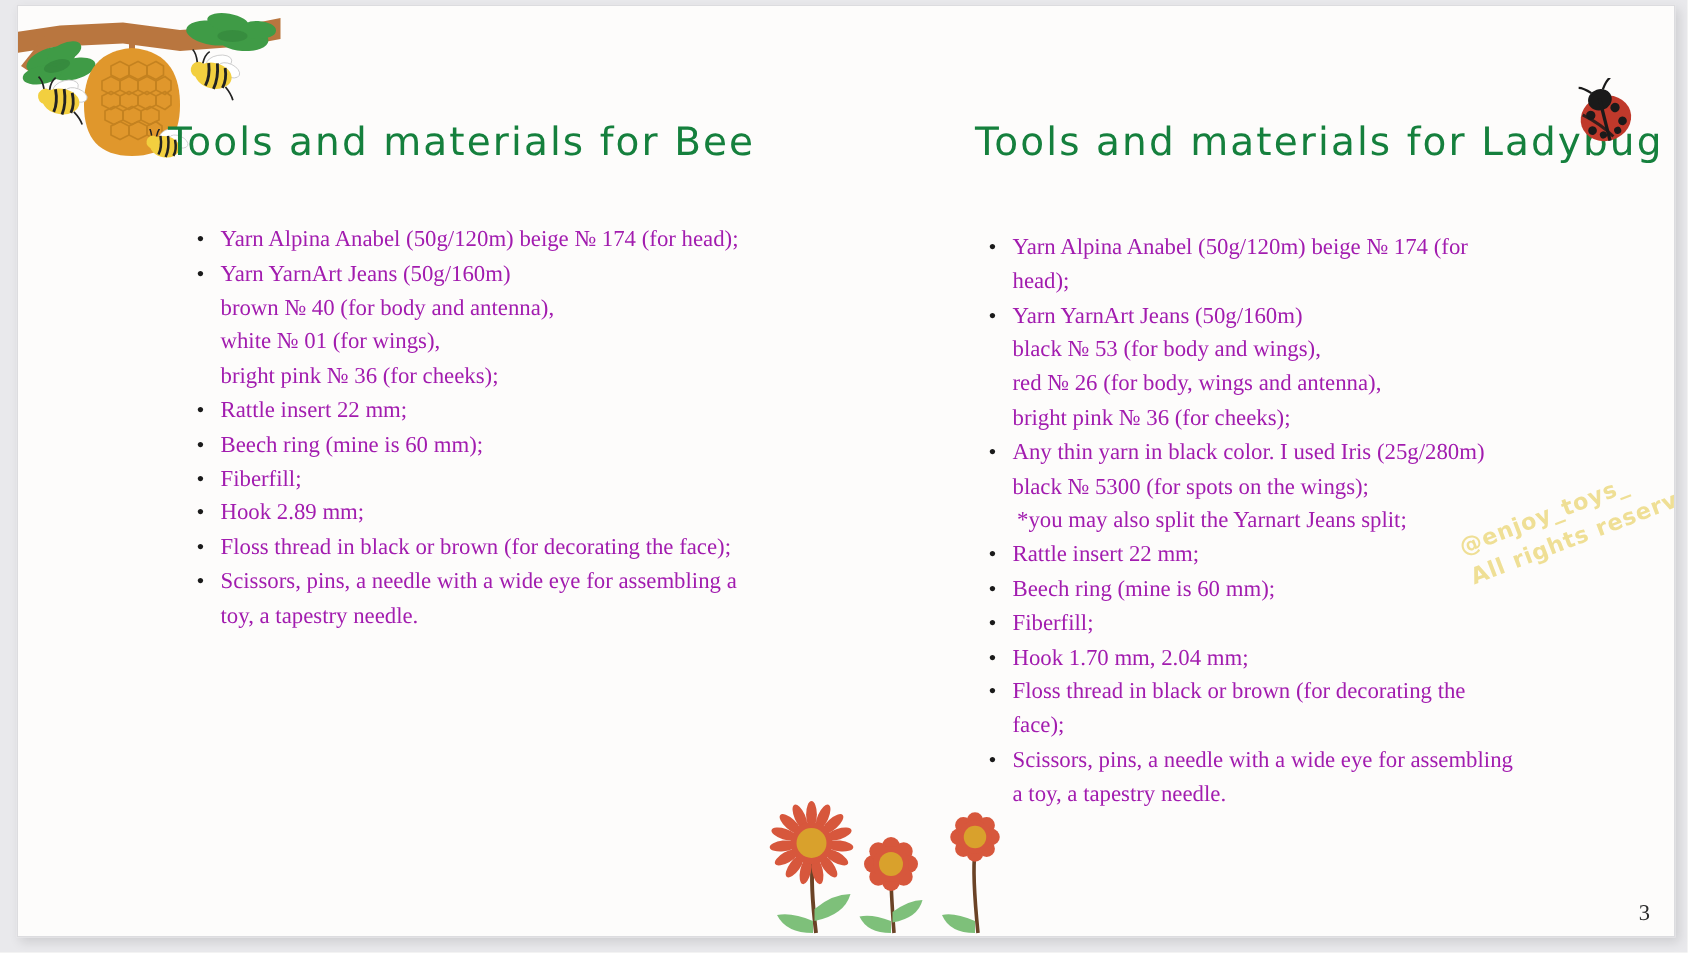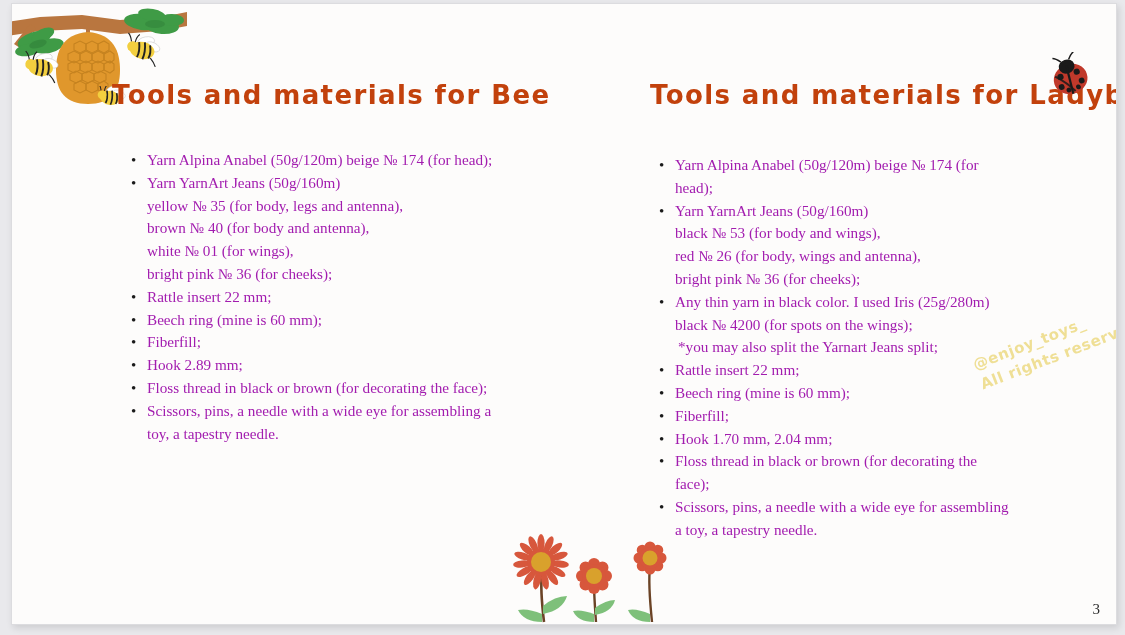--- a/index.html
+++ b/index.html
@@ -25,24 +25,24 @@
     background: #fdfcfb;
     border: 1px solid #dcdcdf;
     box-shadow: 2px 3px 7px rgba(0,0,0,0.12);
     overflow: hidden;
   }
 
   
   .slide-title {
     position: absolute;
     font-family: "DejaVu Sans", sans-serif;
-    font-weight: bold;
+    font-weight: normal;
     font-size: 26px;
     letter-spacing: 1.4px;
-    color: #c2410c;
+    color: #15803d;
     white-space: nowrap;
   }
   #title-bee   { left: 100px; top: 76px; }
   #title-lady  { left: 638px; top: 76px; }
 
   
   .col {
     position: absolute;
     font-size: 15.2px;
     line-height: 22.8px;
@@ -217,41 +217,40 @@
       <circle cx="38" cy="32" r="2.9" fill="#1a1a1a"></circle>
       <circle cx="23" cy="37" r="2.4" fill="#1a1a1a"></circle>
       <circle cx="33" cy="37" r="2.4" fill="#1a1a1a"></circle>
       <path d="M14 20 q10 10 15 20" stroke="#1a1a1a" stroke-width="2" fill="none" opacity="0.85"></path>
     </g>
   </svg>
 
   <div class="col" id="col-bee">
       <div class="li">Yarn Alpina Anabel (50g/120m) beige № 174 (for head);</div>
       <div class="li">Yarn YarnArt Jeans (50g/160m)</div>
-      <div class="sub">yellow № 35 (for body, legs and antenna),</div>
       <div class="sub">brown № 40 (for body and antenna),</div>
       <div class="sub">white № 01 (for wings),</div>
       <div class="sub">bright pink № 36 (for cheeks);</div>
       <div class="li">Rattle insert 22 mm;</div>
       <div class="li">Beech ring (mine is 60 mm);</div>
       <div class="li">Fiberfill;</div>
       <div class="li">Hook 2.89 mm;</div>
       <div class="li">Floss thread in black or brown (for decorating the face);</div>
       <div class="li">Scissors, pins, a needle with a wide eye for assembling a</div>
       <div class="sub">toy, a tapestry needle.</div>
     </div>
   <div class="col" id="col-lady">
       <div class="li">Yarn Alpina Anabel (50g/120m) beige № 174 (for</div>
       <div class="sub">head);</div>
       <div class="li">Yarn YarnArt Jeans (50g/160m)</div>
       <div class="sub">black № 53 (for body and wings),</div>
       <div class="sub">red № 26 (for body, wings and antenna),</div>
       <div class="sub">bright pink № 36 (for cheeks);</div>
       <div class="li">Any thin yarn in black color. I used Iris (25g/280m)</div>
-      <div class="sub">black № 4200 (for spots on the wings);</div>
+      <div class="sub">black № 5300 (for spots on the wings);</div>
       <div class="sub ind">*you may also split the Yarnart Jeans split;</div>
       <div class="li">Rattle insert 22 mm;</div>
       <div class="li">Beech ring (mine is 60 mm);</div>
       <div class="li">Fiberfill;</div>
       <div class="li">Hook 1.70 mm, 2.04 mm;</div>
       <div class="li">Floss thread in black or brown (for decorating the</div>
       <div class="sub">face);</div>
       <div class="li">Scissors, pins, a needle with a wide eye for assembling</div>
       <div class="sub">a toy, a tapestry needle.</div>
     </div>

